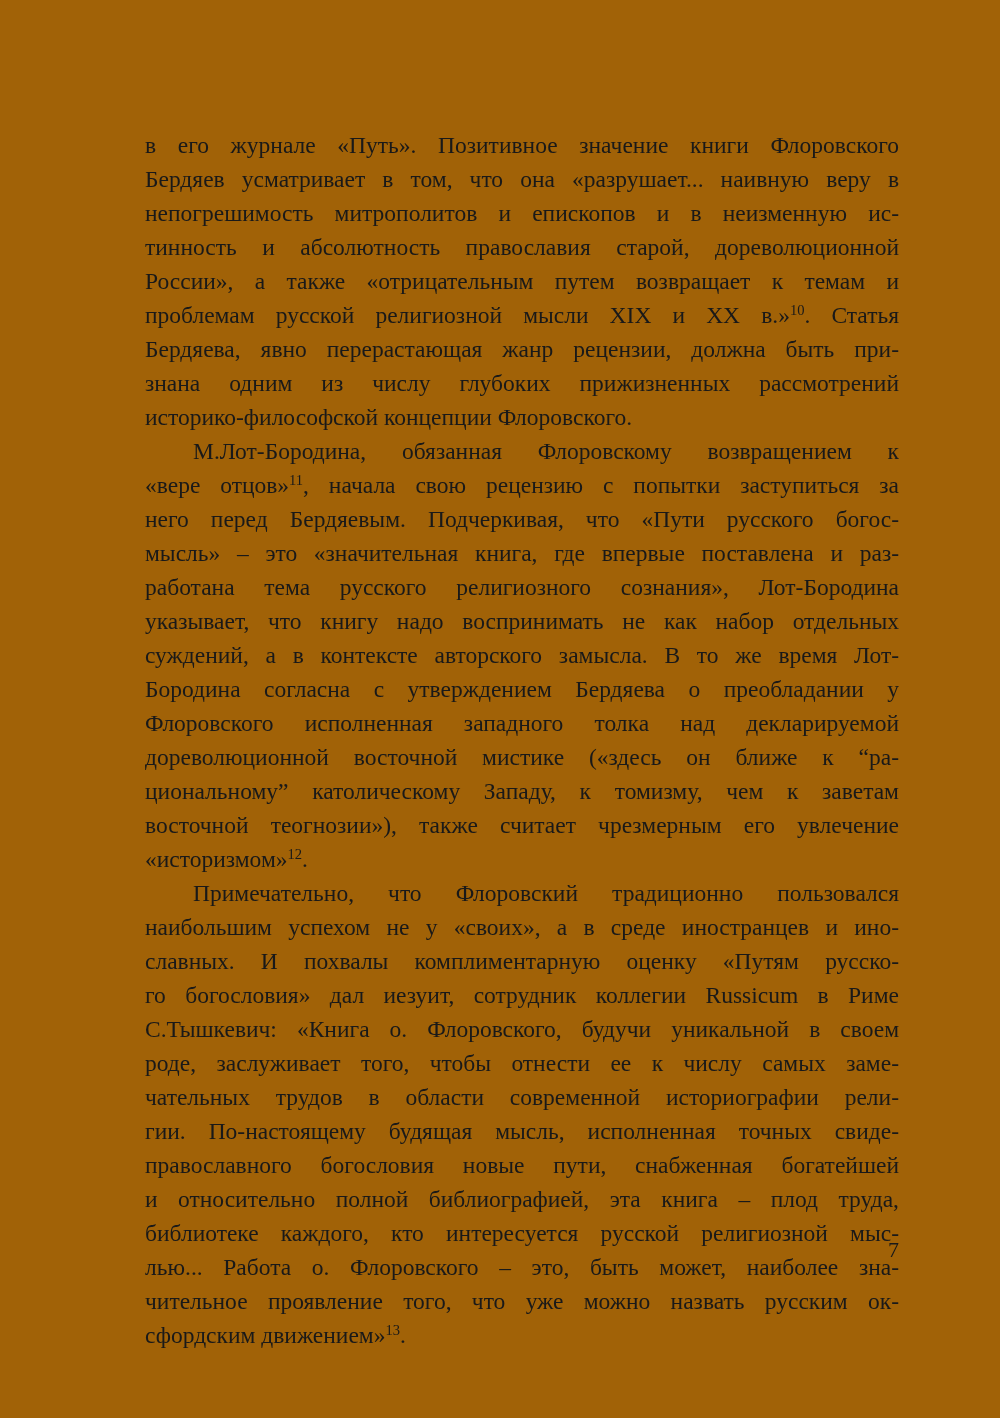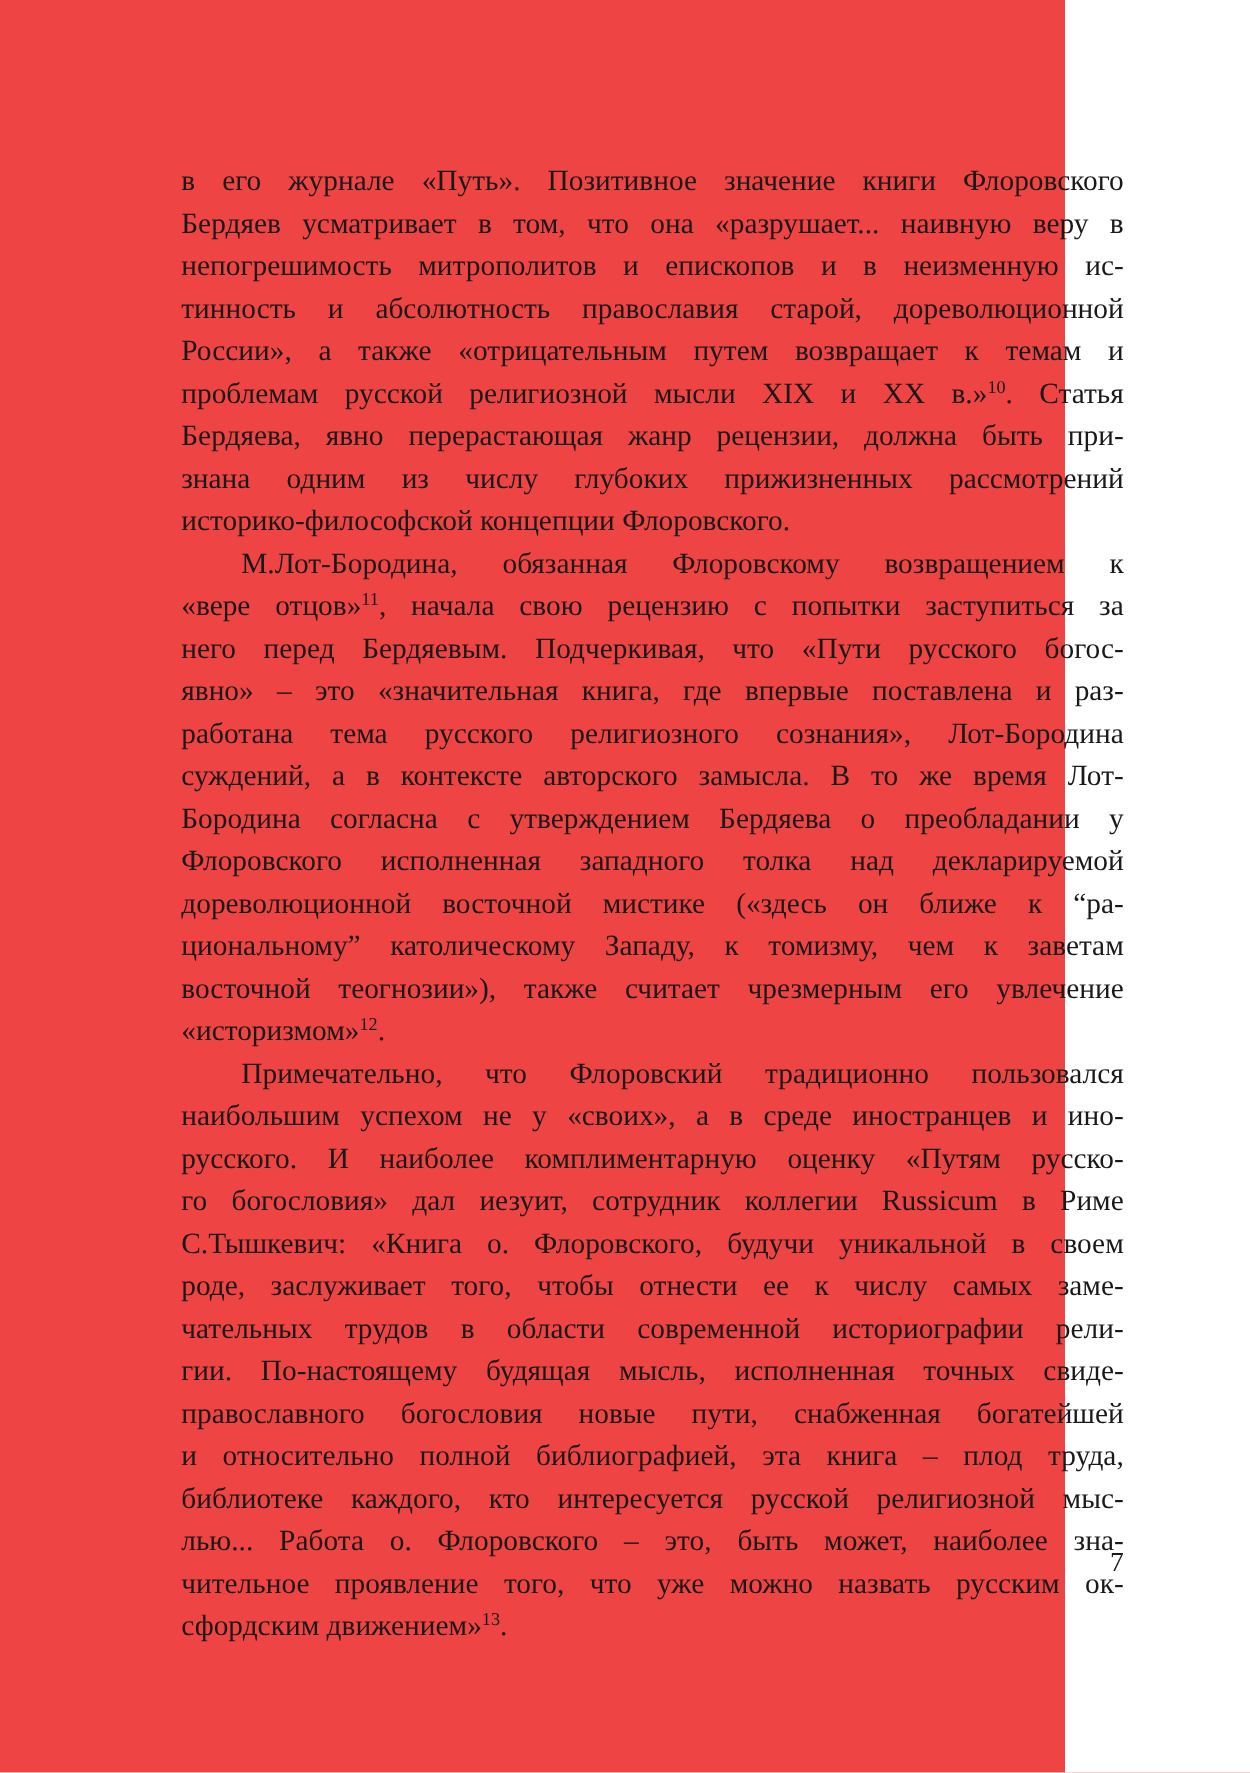--- a/index.html
+++ b/index.html
@@ -13,23 +13,23 @@
     position: relative;
     font-family: "Liberation Serif", "DejaVu Serif", serif;
     color: #191919;
     overflow: hidden;
   }
 
   #page {
     position: absolute;
     left: 0;
     top: 0;
-    width: 852px;
+    width: 1000px;
     height: 1418px;
-    background: #ef4444;
+    background: #a16207;
   }
 
   #text-block {
     position: absolute;
     left: 145px;
     top: 128px;
     width: 754px;
   }
 
   .para {
@@ -86,34 +86,35 @@
         <span class="line">России», а также «отрицательным путем возвращает к темам и</span>
         <span class="line">проблемам русской религиозной мысли XIX и XX в.»<sup>10</sup>. Статья</span>
         <span class="line">Бердяева, явно перерастающая жанр рецензии, должна быть при-</span>
         <span class="line">знана одним из числу глубоких прижизненных рассмотрений</span>
         <span class="line last">историко-философской концепции Флоровского.</span>
       </div>
       <div class="para">
         <span class="line indent">М.Лот-Бородина, обязанная Флоровскому возвращением к</span>
         <span class="line">«вере отцов»<sup>11</sup>, начала свою рецензию с попытки заступиться за</span>
         <span class="line">него перед Бердяевым. Подчеркивая, что «Пути русского богос-</span>
-        <span class="line">явно» – это «значительная книга, где впервые поставлена и раз-</span>
+        <span class="line">мысль» – это «значительная книга, где впервые поставлена и раз-</span>
         <span class="line">работана тема русского религиозного сознания», Лот-Бородина</span>
+        <span class="line">указывает, что книгу надо воспринимать не как набор отдельных</span>
         <span class="line">суждений, а в контексте авторского замысла. В то же время Лот-</span>
         <span class="line">Бородина согласна с утверждением Бердяева о преобладании у</span>
         <span class="line">Флоровского исполненная западного толка над декларируемой</span>
         <span class="line">дореволюционной восточной мистике («здесь он ближе к “ра-</span>
         <span class="line">циональному” католическому Западу, к томизму, чем к заветам</span>
         <span class="line">восточной теогнозии»), также считает чрезмерным его увлечение</span>
         <span class="line last">«историзмом»<sup>12</sup>.</span>
       </div>
       <div class="para">
         <span class="line indent">Примечательно, что Флоровский традиционно пользовался</span>
         <span class="line">наибольшим успехом не у «своих», а в среде иностранцев и ино-</span>
-        <span class="line">русского. И наиболее комплиментарную оценку «Путям русско-</span>
+        <span class="line">славных. И похвалы комплиментарную оценку «Путям русско-</span>
         <span class="line">го богословия» дал иезуит, сотрудник коллегии Russicum в Риме</span>
         <span class="line">С.Тышкевич: «Книга о. Флоровского, будучи уникальной в своем</span>
         <span class="line">роде, заслуживает того, чтобы отнести ее к числу самых заме-</span>
         <span class="line">чательных трудов в области современной историографии рели-</span>
         <span class="line">гии. По-настоящему будящая мысль, исполненная точных свиде-</span>
         <span class="line">православного богословия новые пути, снабженная богатейшей</span>
         <span class="line">и относительно полной библиографией, эта книга – плод труда,</span>
         <span class="line">библиотеке каждого, кто интересуется русской религиозной мыс-</span>
         <span class="line">лью... Работа о. Флоровского – это, быть может, наиболее зна-</span>
         <span class="line">чительное проявление того, что уже можно назвать русским ок-</span>

